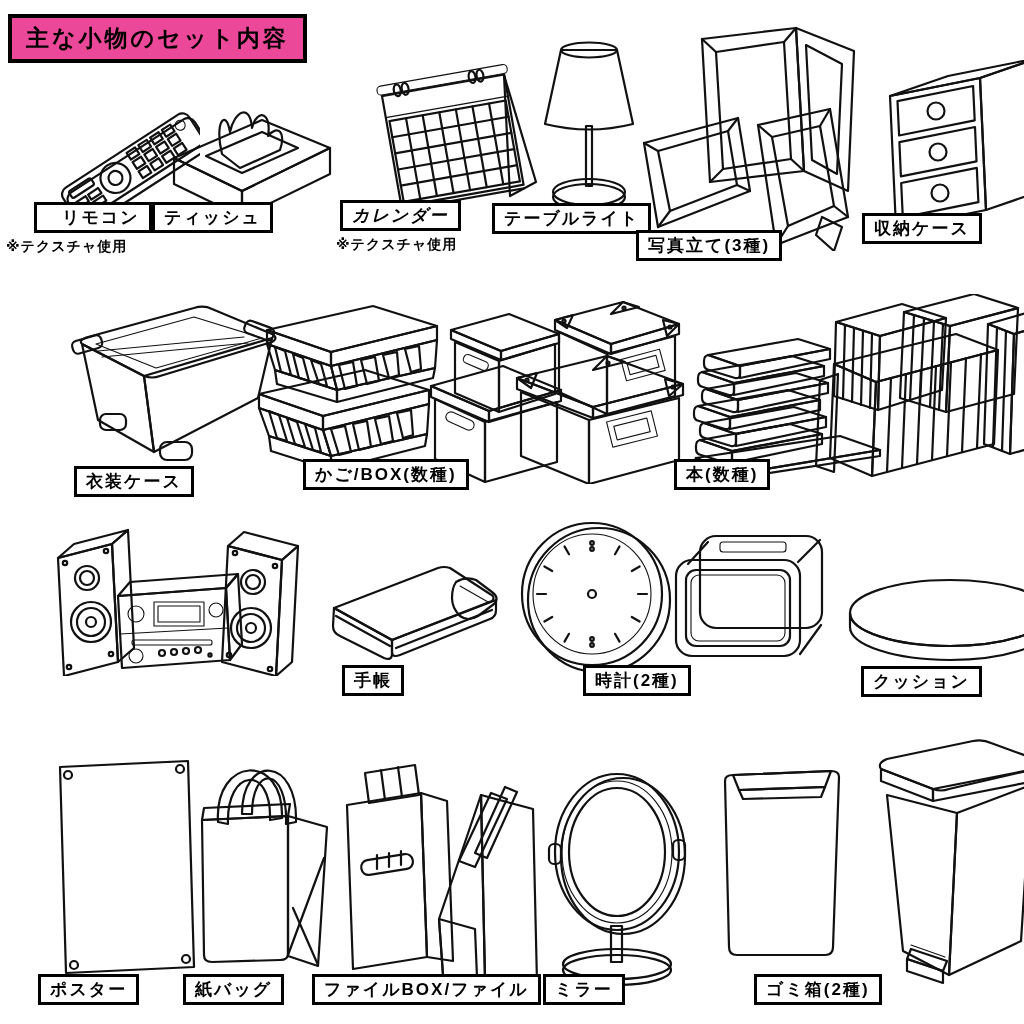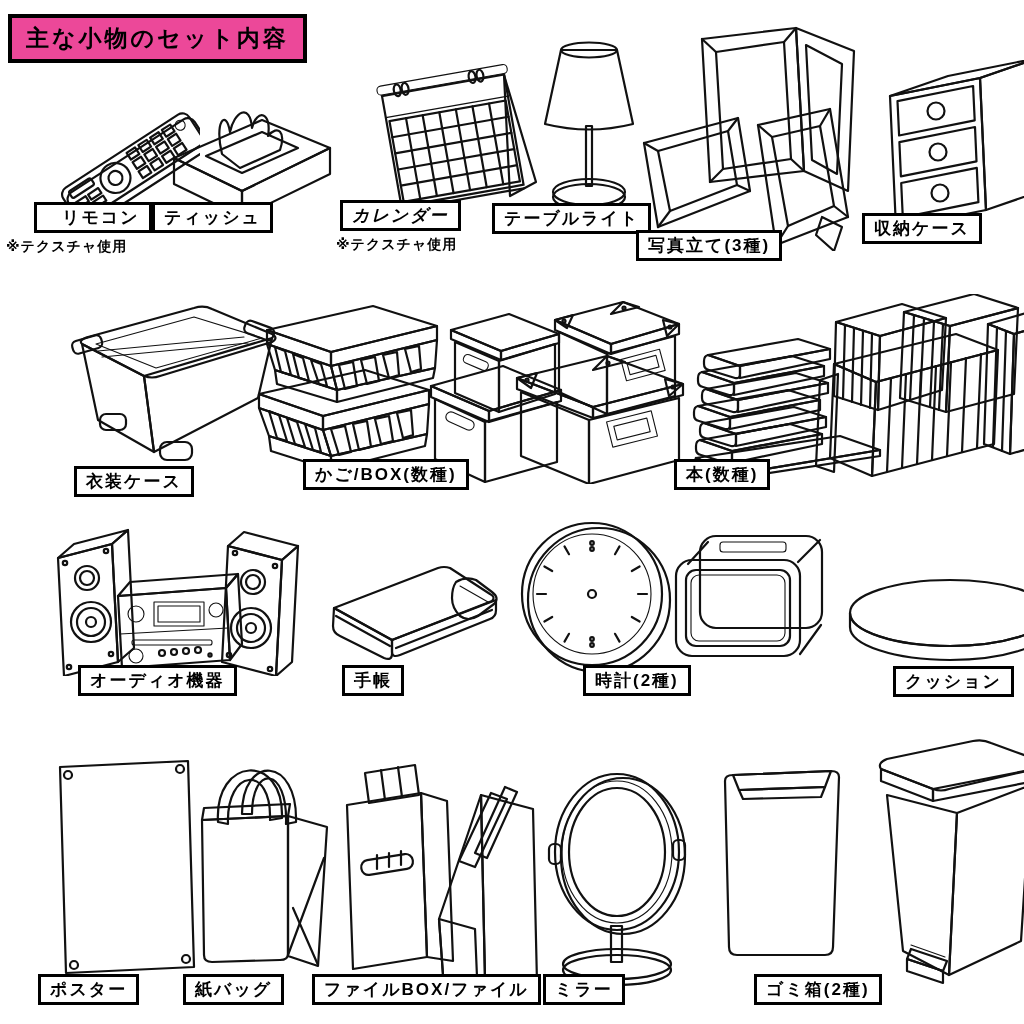--- a/index.html
+++ b/index.html
@@ -530,24 +530,23 @@
   <div class="tag" style="left:340px;top:200px;font-style:italic;">カレンダー</div>
   <div class="note" style="left:336px;top:236px;">※テクスチャ使用</div>
   <div class="tag" style="left:492px;top:203px;">テーブルライト</div>
   <div class="tag" style="left:636px;top:230px;">写真立て(3種)</div>
   <div class="tag" style="left:862px;top:213px;">収納ケース</div>
 
   <div class="tag" style="left:74px;top:454px;margin-top:12px;">衣装ケース</div>
   <div class="tag" style="left:303px;top:459px;text-align:right;">かご/BOX(数種)</div>
   <div class="tag" style="left:674px;top:459px;">本(数種)</div>
 
-  <div class="tag" style="left:78px;top:665px;">オーディオ機器</div>
   <div class="tag" style="left:342px;top:665px;">手帳</div>
   <div class="tag" style="left:583px;top:665px;">時計(2種)</div>
-  <div class="tag" style="left:893px;top:666px;text-align:right;">クッション</div>
+  <div class="tag" style="left:861px;top:666px;text-align:right;">クッション</div>
 
   <div class="tag" style="left:38px;top:974px;">ポスター</div>
   <div class="tag" style="left:183px;top:974px;">紙バッグ</div>
   <div class="tag" style="left:312px;top:974px;">ファイルBOX/ファイル</div>
   <div class="tag" style="left:543px;top:974px;">ミラー</div>
   <div class="tag" style="left:754px;top:974px;">ゴミ箱(2種)</div>
 
 </div>
 
 </body></html>

